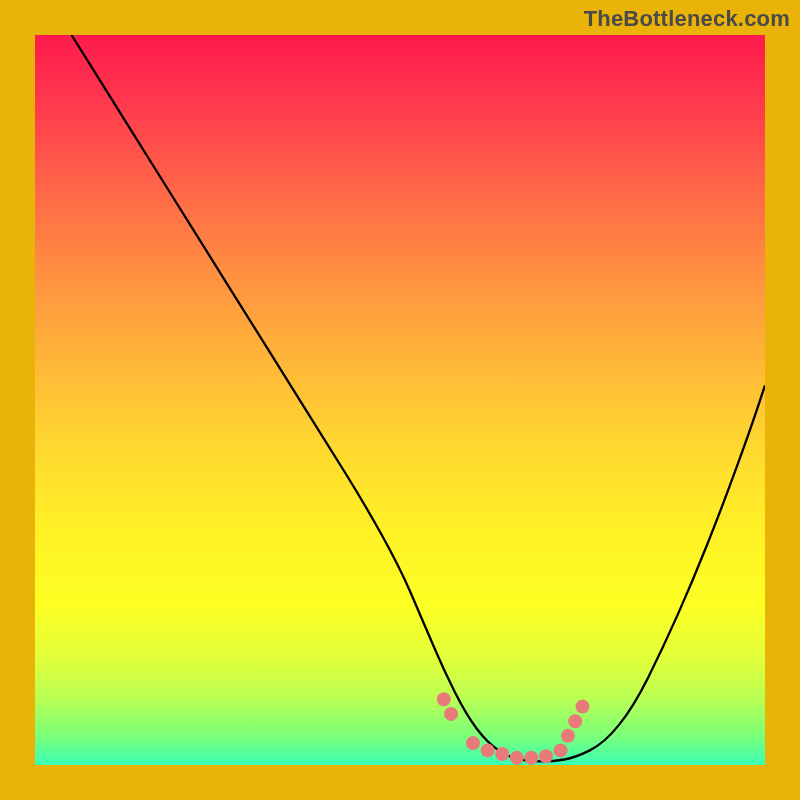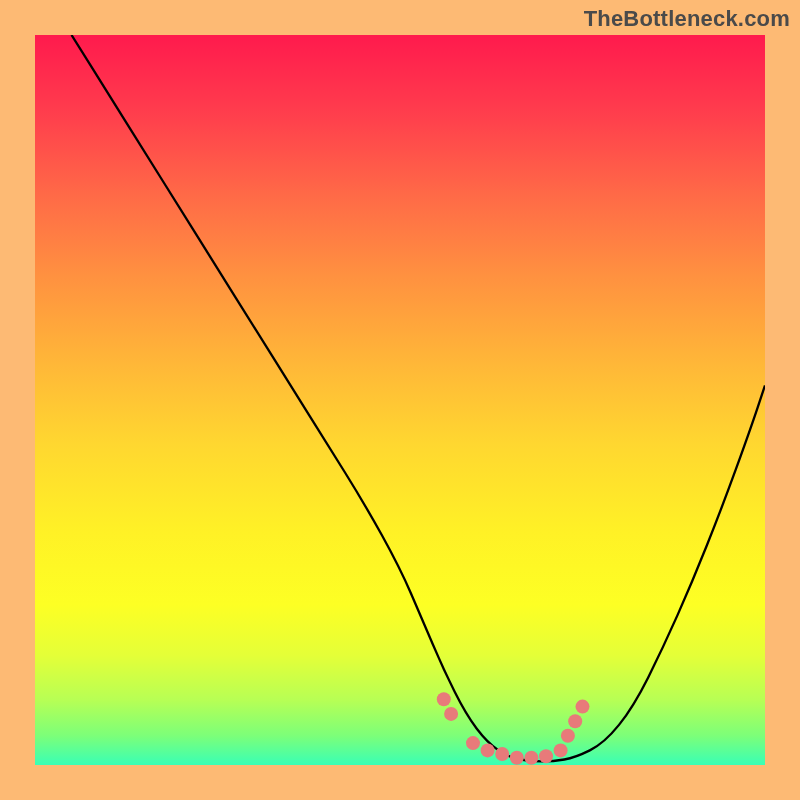--- a/index.html
+++ b/index.html
@@ -8,21 +8,21 @@
     background: #000;
     width: 800px;
     height: 800px;
     overflow: hidden;
     font-family: Arial, Helvetica, sans-serif;
   }
   .chart-container {
     position: relative;
     width: 800px;
     height: 800px;
-    background: #fdba74;
+    background: #eab308;
   }
   .plot-area {
     position: absolute;
     left: 35px;
     top: 35px;
     width: 730px;
     height: 730px;
     background: linear-gradient(to bottom,
       #ff1a4d 0%,
       #ff3b4d 10%,

